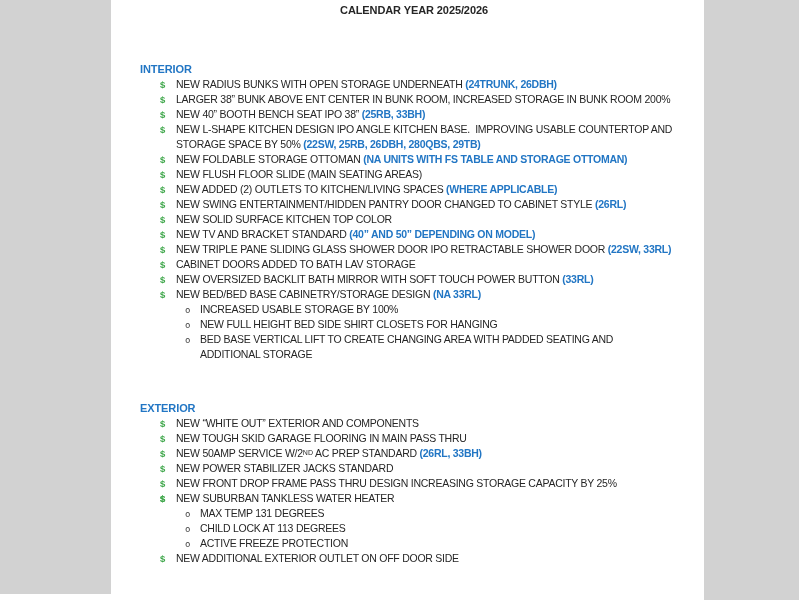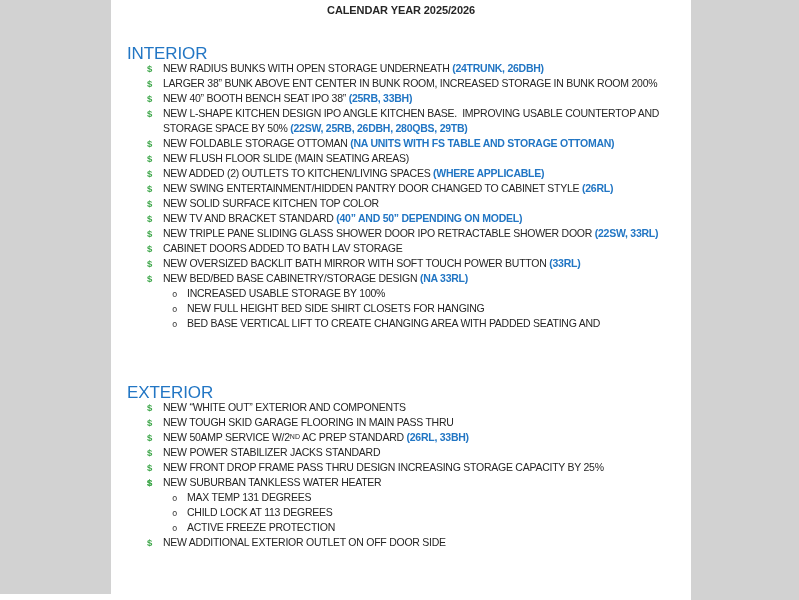--- a/index.html
+++ b/index.html
@@ -7,26 +7,26 @@
     --green: #3fa74b;
     --ink: #262626;
     --gray: #d2d2d2;
     --pagebg: #ffffff;
   }
   html,body{margin:0;padding:0;}
   body{font-family:"Liberation Sans", sans-serif;}
   .canvas{position:relative;width:799px;height:600px;background:var(--pagebg);overflow:hidden;}
   .margin-left{position:absolute;left:0;top:0;width:111px;height:594px;background:var(--gray);}
   .margin-right{position:absolute;left:691px;top:0;width:108px;height:600px;background:var(--gray);}
-  .page{position:absolute;left:111px;top:0;width:580px;height:600px;background:var(--pagebg);overflow:hidden;}
+  .page{position:absolute;left:124px;top:0;width:580px;height:600px;background:var(--pagebg);overflow:hidden;}
   .doc-title{margin-top:3px;text-align:center;font-weight:bold;font-size:11px;line-height:15px;color:var(--ink);letter-spacing:-0.1px;}
   .section{position:absolute;left:16px;width:556px;}
   .section-0{top:46px;}
   .section-1{top:385px;}
-  .section-title{color:var(--accent);font-weight:normal;font-size:17px;line-height:15px;letter-spacing:-0.1px;}
+  .section-title{color:var(--accent);font-weight:bold;font-size:11px;line-height:15px;letter-spacing:-0.1px;margin-top:16px;}
   .item{position:relative;padding-left:36px;}
   .bullet{position:absolute;left:20px;top:1px;color:var(--green);font-weight:bold;font-size:9.5px;line-height:14px;}
   .line{font-size:10.5px;line-height:15px;color:var(--ink);letter-spacing:-0.25px;white-space:pre;}
   .seg-note{color:var(--accent);font-weight:bold;}
   .seg-sup{display:inline-block;font-size:7px;vertical-align:top;position:relative;top:-1px;letter-spacing:0;}
   .subitem{position:relative;padding-left:24px;}
   .bullet-o{position:absolute;left:9px;top:1px;color:#404040;font-family:"DejaVu Sans Mono", monospace;font-size:9px;line-height:14px;}
 </style>
 </head>
 <body>
@@ -99,20 +99,21 @@
               <span class="bullet-o">o</span>
               <div class="line"><span class="seg-plain">INCREASED USABLE STORAGE BY 100%</span></div>
             </div>
             <div class="subitem">
               <span class="bullet-o">o</span>
               <div class="line"><span class="seg-plain">NEW FULL HEIGHT BED SIDE SHIRT CLOSETS FOR HANGING</span></div>
             </div>
             <div class="subitem">
               <span class="bullet-o">o</span>
               <div class="line"><span class="seg-plain">BED BASE VERTICAL LIFT TO CREATE CHANGING AREA WITH PADDED SEATING AND</span></div>
+              <div class="line"><span class="seg-plain">ADDITIONAL STORAGE</span></div>
             </div>
           </div>
         </div>
         <div class="section section-1">
           <div class="section-title">EXTERIOR</div>
           <div class="item">
             <span class="bullet">$</span>
             <div class="line"><span class="seg-plain">NEW “WHITE OUT” EXTERIOR AND COMPONENTS</span></div>
           </div>
           <div class="item">

